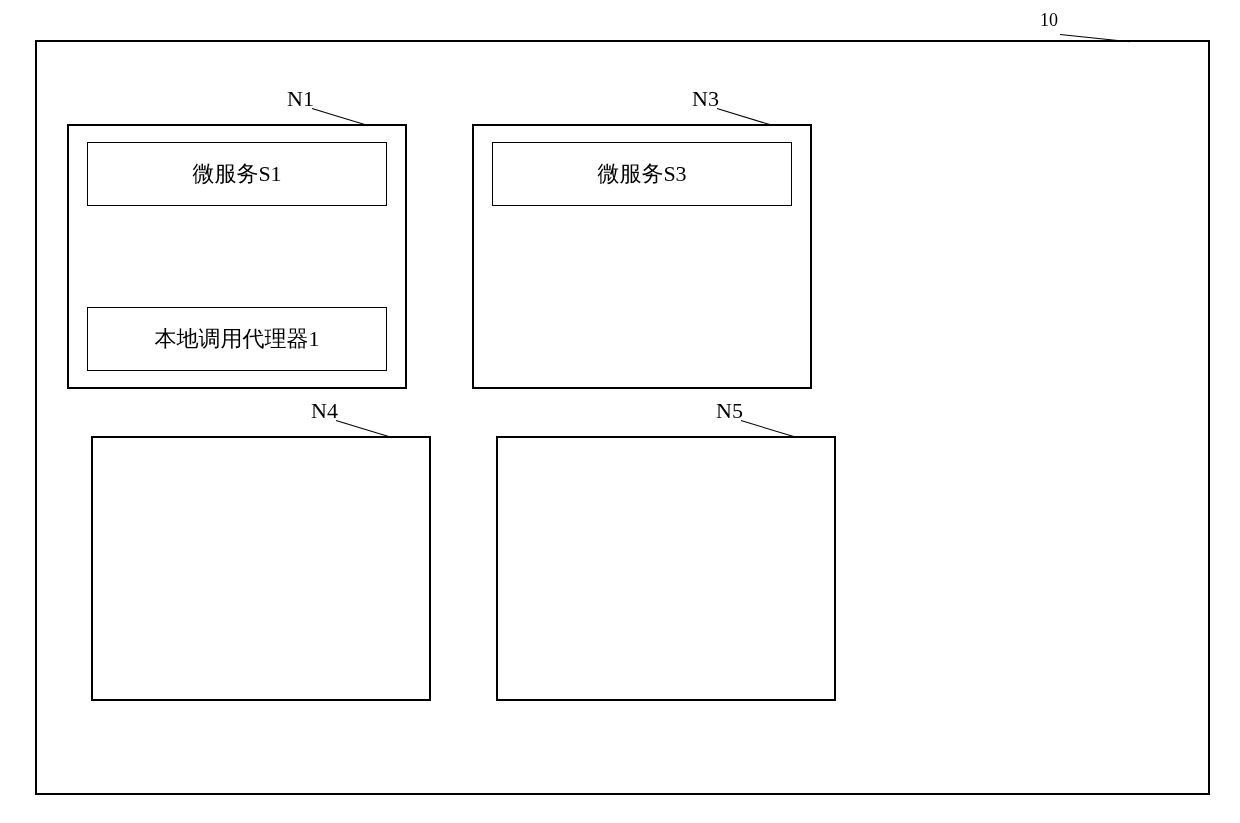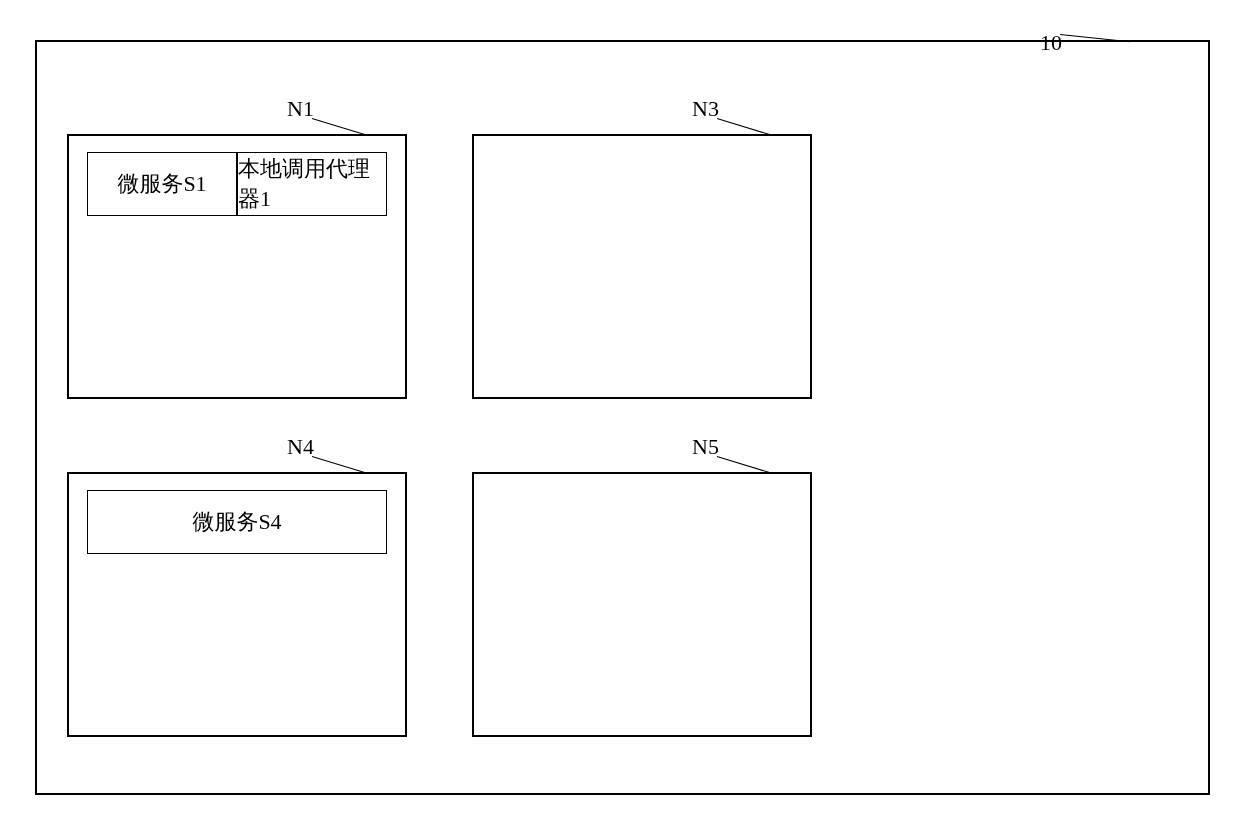--- a/index.html
+++ b/index.html
@@ -15,41 +15,40 @@
     left: 35px;
     top: 40px;
     width: 1175px;
     height: 755px;
     border: 2px solid #000;
   }
   .canvas-label {
     position: absolute;
     left: 1040px;
     top: 10px;
-    font-size: 22px;
-    margin-top: 20px;
+    font-size: 18px;
   }
   .canvas-leader {
     position: absolute;
     left: 1060px;
     top: 34px;
     width: 70px;
     height: 1px;
     background: #000;
     transform: rotate(6deg);
     transform-origin: left center;
   }
   .row {
     position: absolute;
     left: 30px;
     display: flex;
     gap: 65px;
   }
-  .row1 { top: 92px; justify-content: space-between; }
-  .row2 { top: 430px; }
+  .row1 { top: 82px; justify-content: space-between; }
+  .row2 { top: 394px; margin-left: 24px; }
   .node-wrap {
     position: relative;
     width: 340px;
   }
   .node-label {
     position: absolute;
     top: -38px;
     left: 220px;
     font-size: 22px;
   }
@@ -62,21 +61,21 @@
     background: #000;
     transform: rotate(17deg);
     transform-origin: left center;
   }
   .node-box {
     width: 340px;
     height: 265px;
     border: 2.5px solid #000;
     padding: 16px 18px;
     display: flex;
-    flex-direction: row;
+    flex-direction: column;
     justify-content: space-between;
   }
   .inner-box {
     width: 100%;
     height: 64px;
     border: 1.5px solid #000;
     display: flex;
     align-items: center;
     justify-content: center;
     font-size: 22px;
@@ -99,32 +98,32 @@
         <div class="inner-box">微服务S1</div>
         <div class="inner-box">本地调用代理器1</div>
       </div>
     </div>
 
 
     <div class="node-wrap">
       <div class="node-label">N3</div>
       <div class="node-leader"></div>
       <div class="node-box">
+        <div class="inner-box">微服务S3</div>
       </div>
     </div>
 
   </div>
 
   <div class="row row2">
 
     <div class="node-wrap">
       <div class="node-label">N4</div>
       <div class="node-leader"></div>
       <div class="node-box">
-        <div class="inner-box">微服务S4</div>
       </div>
     </div>
 
     <div class="node-wrap">
       <div class="node-label">N5</div>
       <div class="node-leader"></div>
       <div class="node-box">
       </div>
     </div>
 

